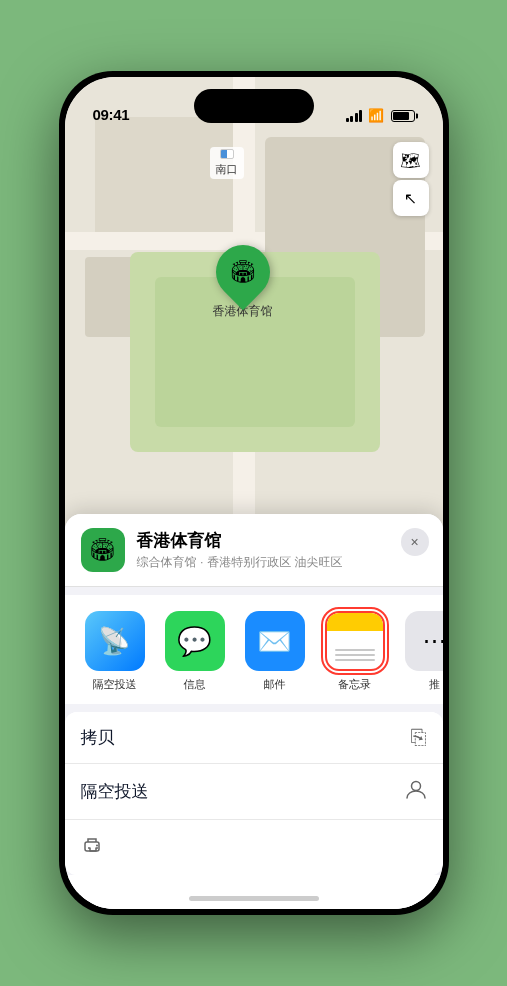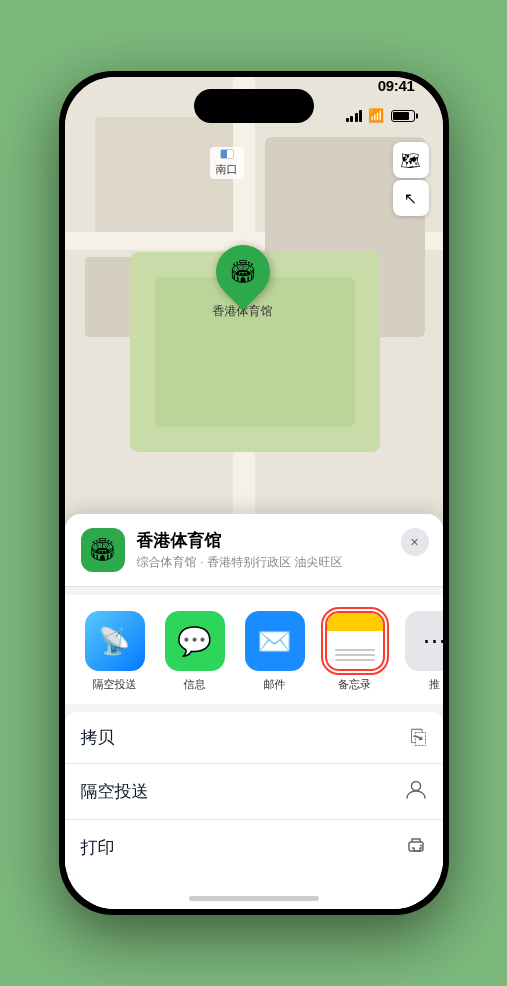--- a/index.html
+++ b/index.html
@@ -53,21 +53,20 @@
       position: absolute;
       top: 0;
       left: 0;
       right: 0;
       height: 54px;
       display: flex;
       align-items: flex-end;
       padding: 0 28px 8px;
       justify-content: space-between;
       z-index: 50;
-      flex-direction: column;
     }
 
     .status-time {
       font-size: 15px;
       font-weight: 600;
       color: #000;
       letter-spacing: -0.3px;
     }
 
     .status-icons {
@@ -607,21 +606,20 @@
             <svg width="22" height="22" viewBox="0 0 22 22" fill="none">
               <circle cx="11" cy="8" r="4.5" stroke="#666" stroke-width="1.5"></circle>
               <path d="M2 20c0-4 4-7 9-7s9 3 9 7" stroke="#666" stroke-width="1.5" stroke-linecap="round"></path>
             </svg>
           </span>
         </div>
 
 
 
         <div class="action-item">
-          <span class="action-text">打印</span>
           <span class="action-icon">
             <svg width="22" height="22" viewBox="0 0 22 22" fill="none">
               <rect x="4" y="8" width="14" height="9" rx="2" stroke="#666" stroke-width="1.5"></rect>
               <path d="M7 8V5h8v3" stroke="#666" stroke-width="1.5"></path>
               <path d="M7 14h2v3h6v-3h2" stroke="#666" stroke-width="1.5" stroke-linejoin="round"></path>
               <circle cx="16" cy="11.5" r="1" fill="#666"></circle>
             </svg>
           </span>
         </div>
 

